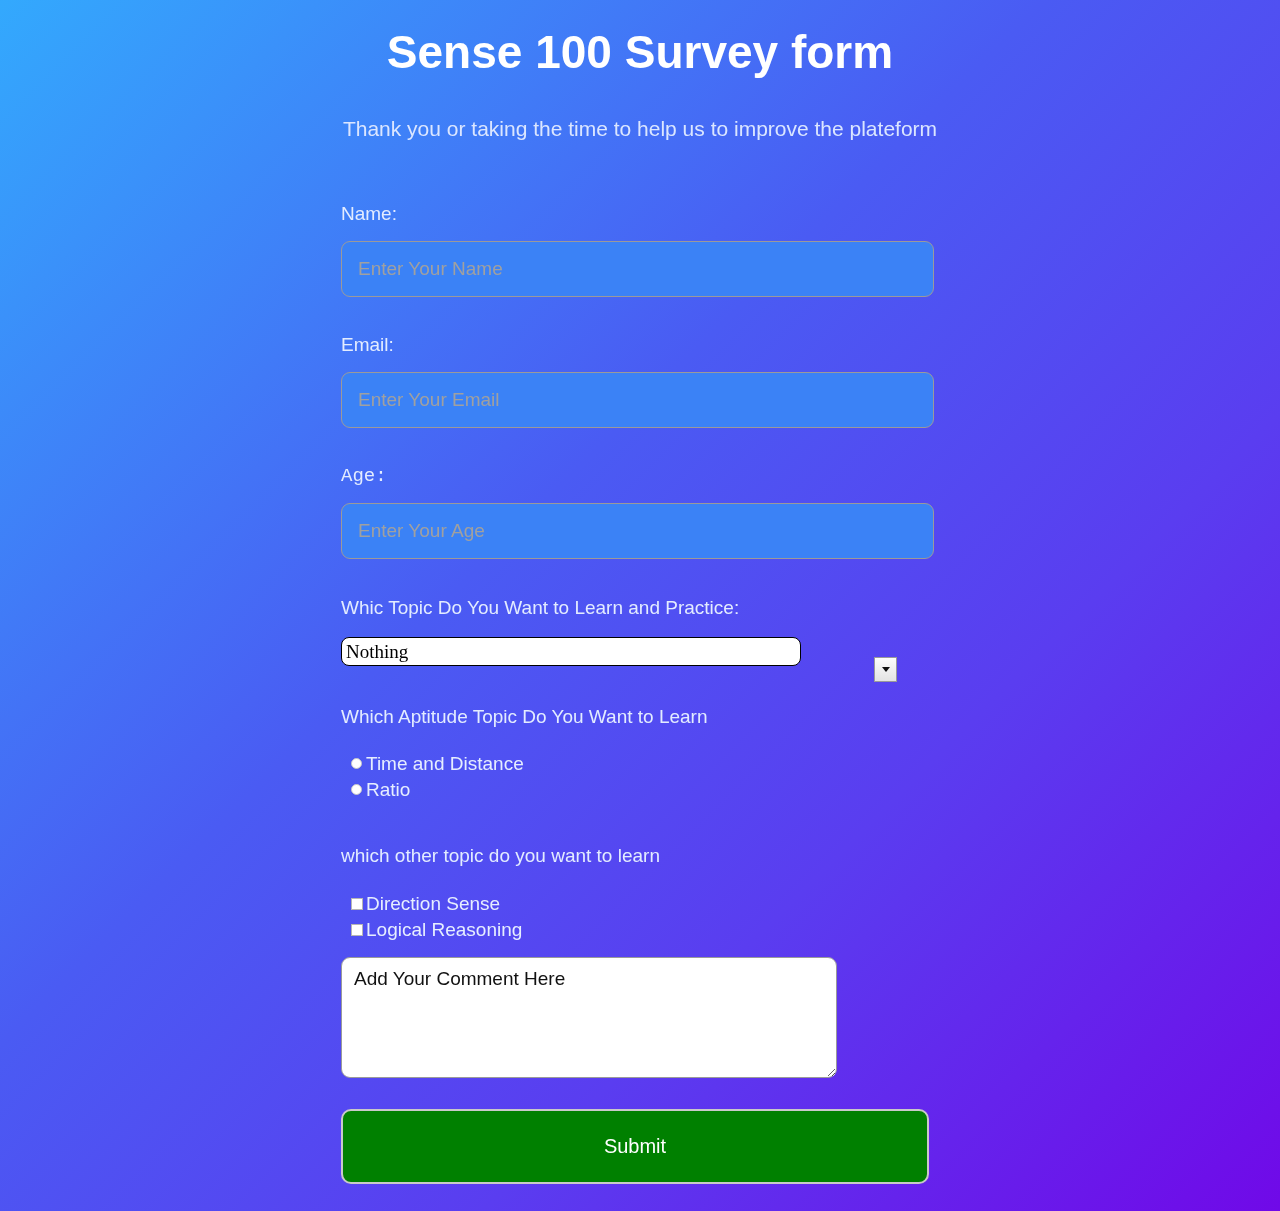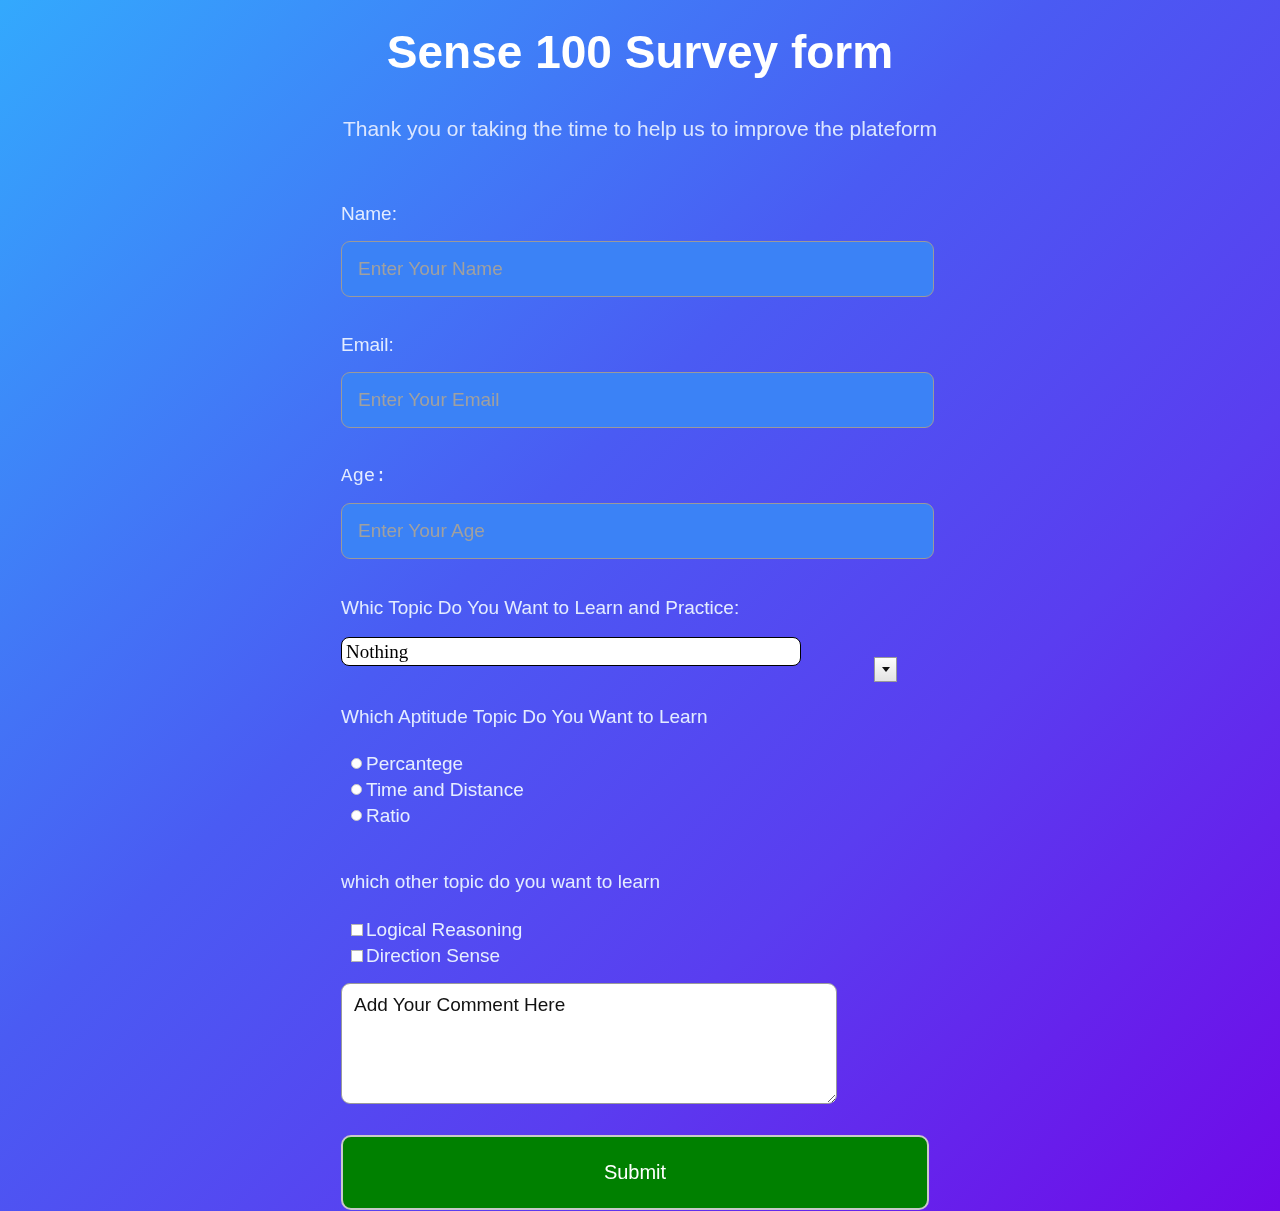--- a/index.html
+++ b/index.html
@@ -218,41 +218,37 @@
       <select class="select-input">
         <option>Nothing</option>
       </select>
       <span class="select-arrow"></span>
     </div>
 
     <label class="field-label label-apt">Which Aptitude Topic Do You Want to Learn</label>
     <div class="choice-group">
       <div class="choice-row">
         <span class="radio-mark"></span>
-        <span class="choice-label">Percantege</span>
-      </div>
-      <div class="choice-row">
-        <span class="radio-mark"></span>
         <span class="choice-label">Time and Distance</span>
       </div>
       <div class="choice-row">
         <span class="radio-mark"></span>
         <span class="choice-label">Ratio</span>
       </div>
     </div>
 
     <label class="field-label label-other">which other topic do you want to learn</label>
     <div class="checkbox-group">
       <div class="choice-row">
         <span class="check-mark"></span>
+        <span class="choice-label">Direction Sense</span>
+      </div>
+      <div class="choice-row">
+        <span class="check-mark"></span>
         <span class="choice-label">Logical Reasoning</span>
-      </div>
-      <div class="choice-row">
-        <span class="check-mark"></span>
-        <span class="choice-label">Direction Sense</span>
       </div>
     </div>
 
     <textarea class="comment-area" placeholder="Add Your Comment Here" style="">Add Your Comment Here</textarea>
 
     <button type="submit" class="submit-button">Submit</button>
 
   </form>
 </div>
 

